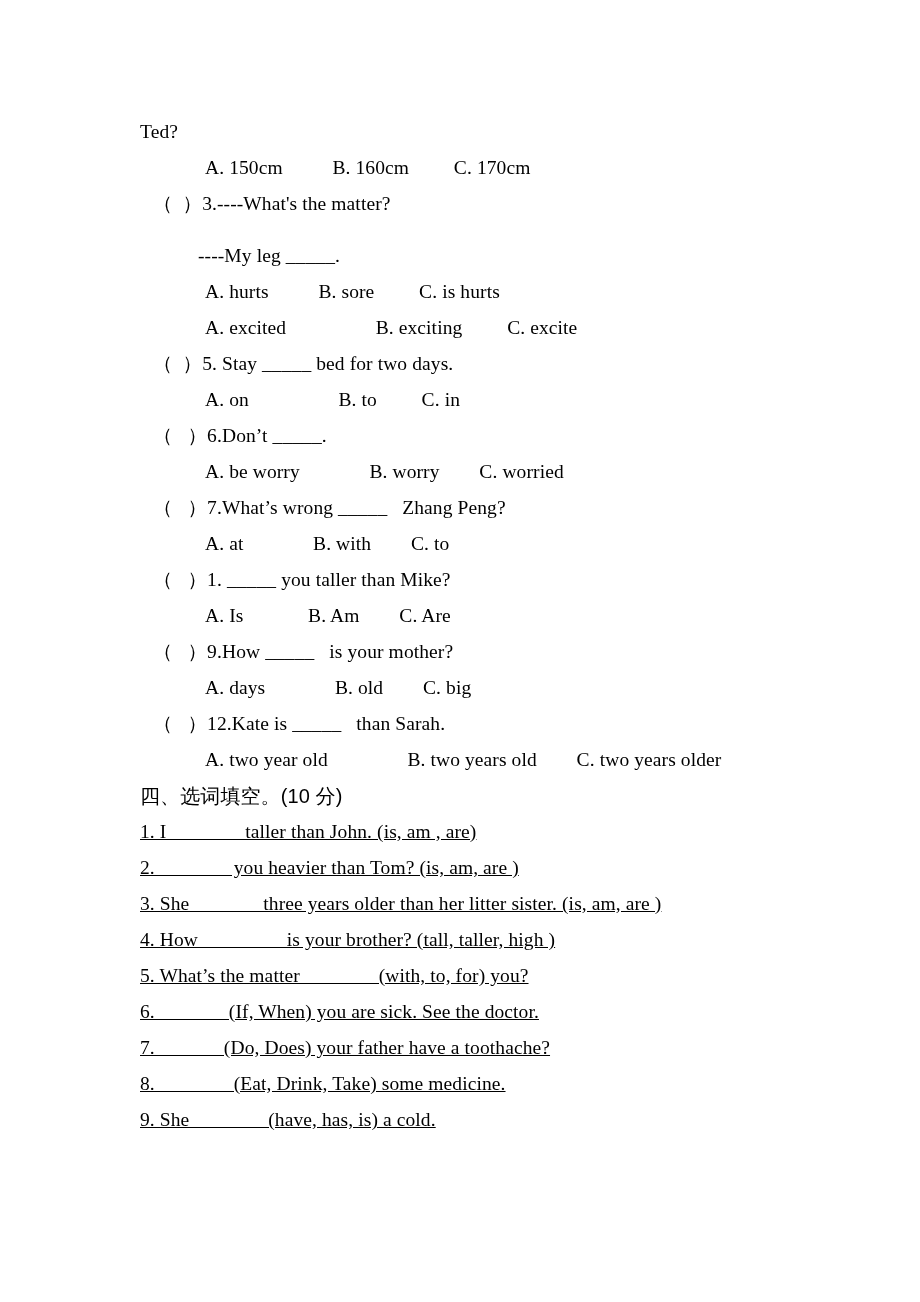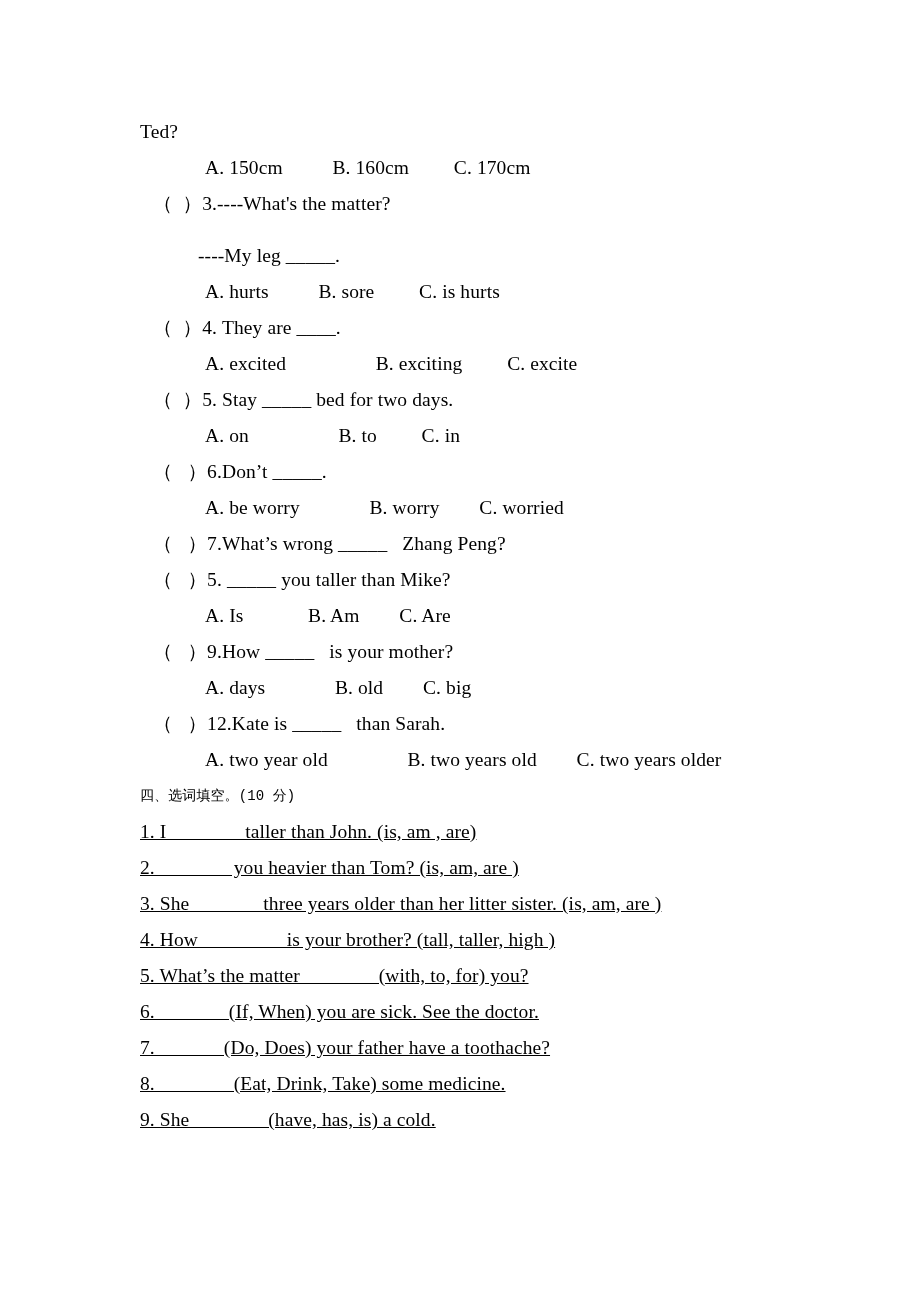--- a/index.html
+++ b/index.html
@@ -47,26 +47,26 @@
   .q-line { padding-left: 13px; }
 
   
   .q-cont { padding-left: 58px; margin-top: 16px; }
 
   
   .opt-line { padding-left: 65px; }
 
   
   .section-head {
-    font-size: 14px;
+    font-size: 20px;
     line-height: 36px;
     height: 36px;
     white-space: pre;
     padding-left: 0;
-    font-family: Liberation Mono, monospace;
+    font-family: Liberation Sans, sans-serif;
   }
 
   
   .fill-line {
     padding-left: 0;
     text-decoration: underline;
   }
 </style>
 </head>
 <body>
@@ -75,32 +75,32 @@
   <div class="content">
 
     <div class="line orphan-line">Ted?</div>
 
     <div class="line opt-line">A. 150cm          B. 160cm         C. 170cm</div>
 
     <div class="line q-line">（  ）3.----What's the matter?</div>
     <div class="line q-cont">----My leg _____.</div>
     <div class="line opt-line">A. hurts          B. sore         C. is hurts</div>
 
-    <div class="line q-line">（  ）4. They are ____.</div>
     <div class="line opt-line">A. excited                  B. exciting         C. excite</div>
 
     <div class="line q-line">（  ）5. Stay _____ bed for two days.</div>
     <div class="line opt-line">A. on                  B. to         C. in</div>
 
     <div class="line q-line">（   ）6.Don’t _____.</div>
     <div class="line opt-line">A. be worry              B. worry        C. worried</div>
 
     <div class="line q-line">（   ）7.What’s wrong _____   Zhang Peng?</div>
+    <div class="line opt-line">A. at              B. with        C. to</div>
 
-    <div class="line q-line">（   ）5. _____ you taller than Mike?</div>
+    <div class="line q-line">（   ）1. _____ you taller than Mike?</div>
     <div class="line opt-line">A. Is             B. Am        C. Are</div>
 
     <div class="line q-line">（   ）9.How _____   is your mother?</div>
     <div class="line opt-line">A. days              B. old        C. big</div>
 
     <div class="line q-line">（   ）12.Kate is _____   than Sarah.</div>
     <div class="line opt-line">A. two year old                B. two years old        C. two years older</div>
 
     <div class="line section-head">四、选词填空。(10 分)</div>
 

